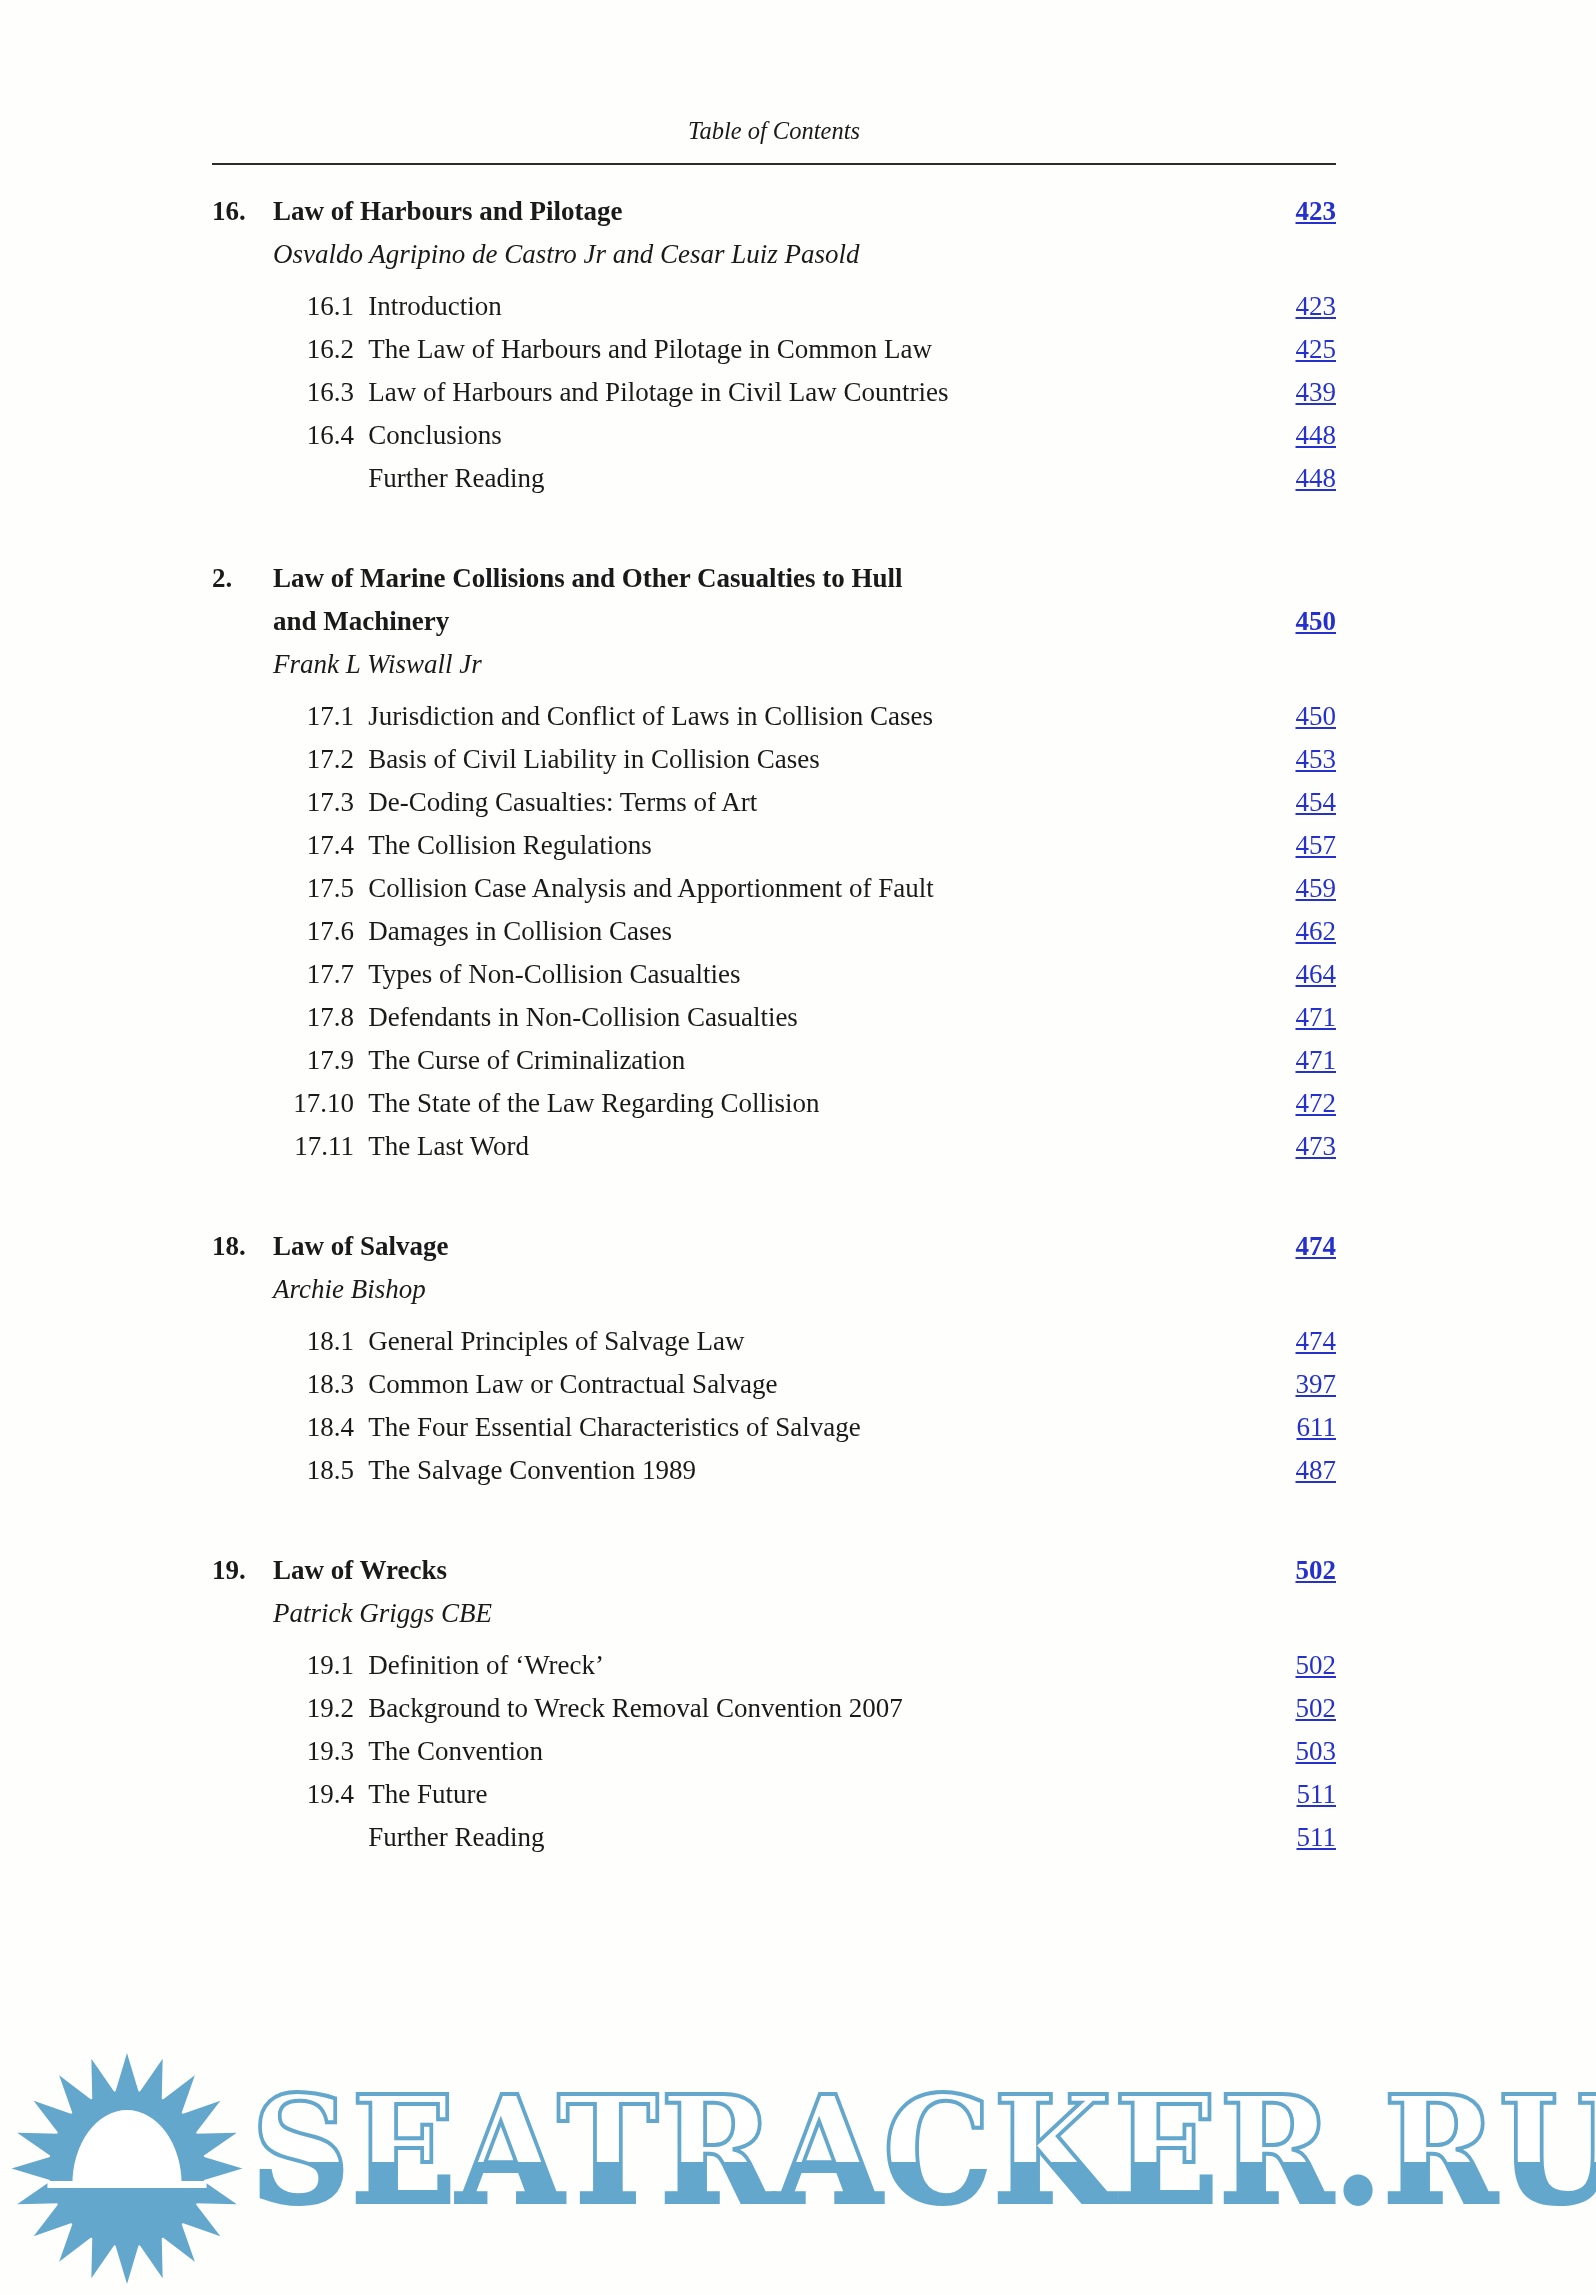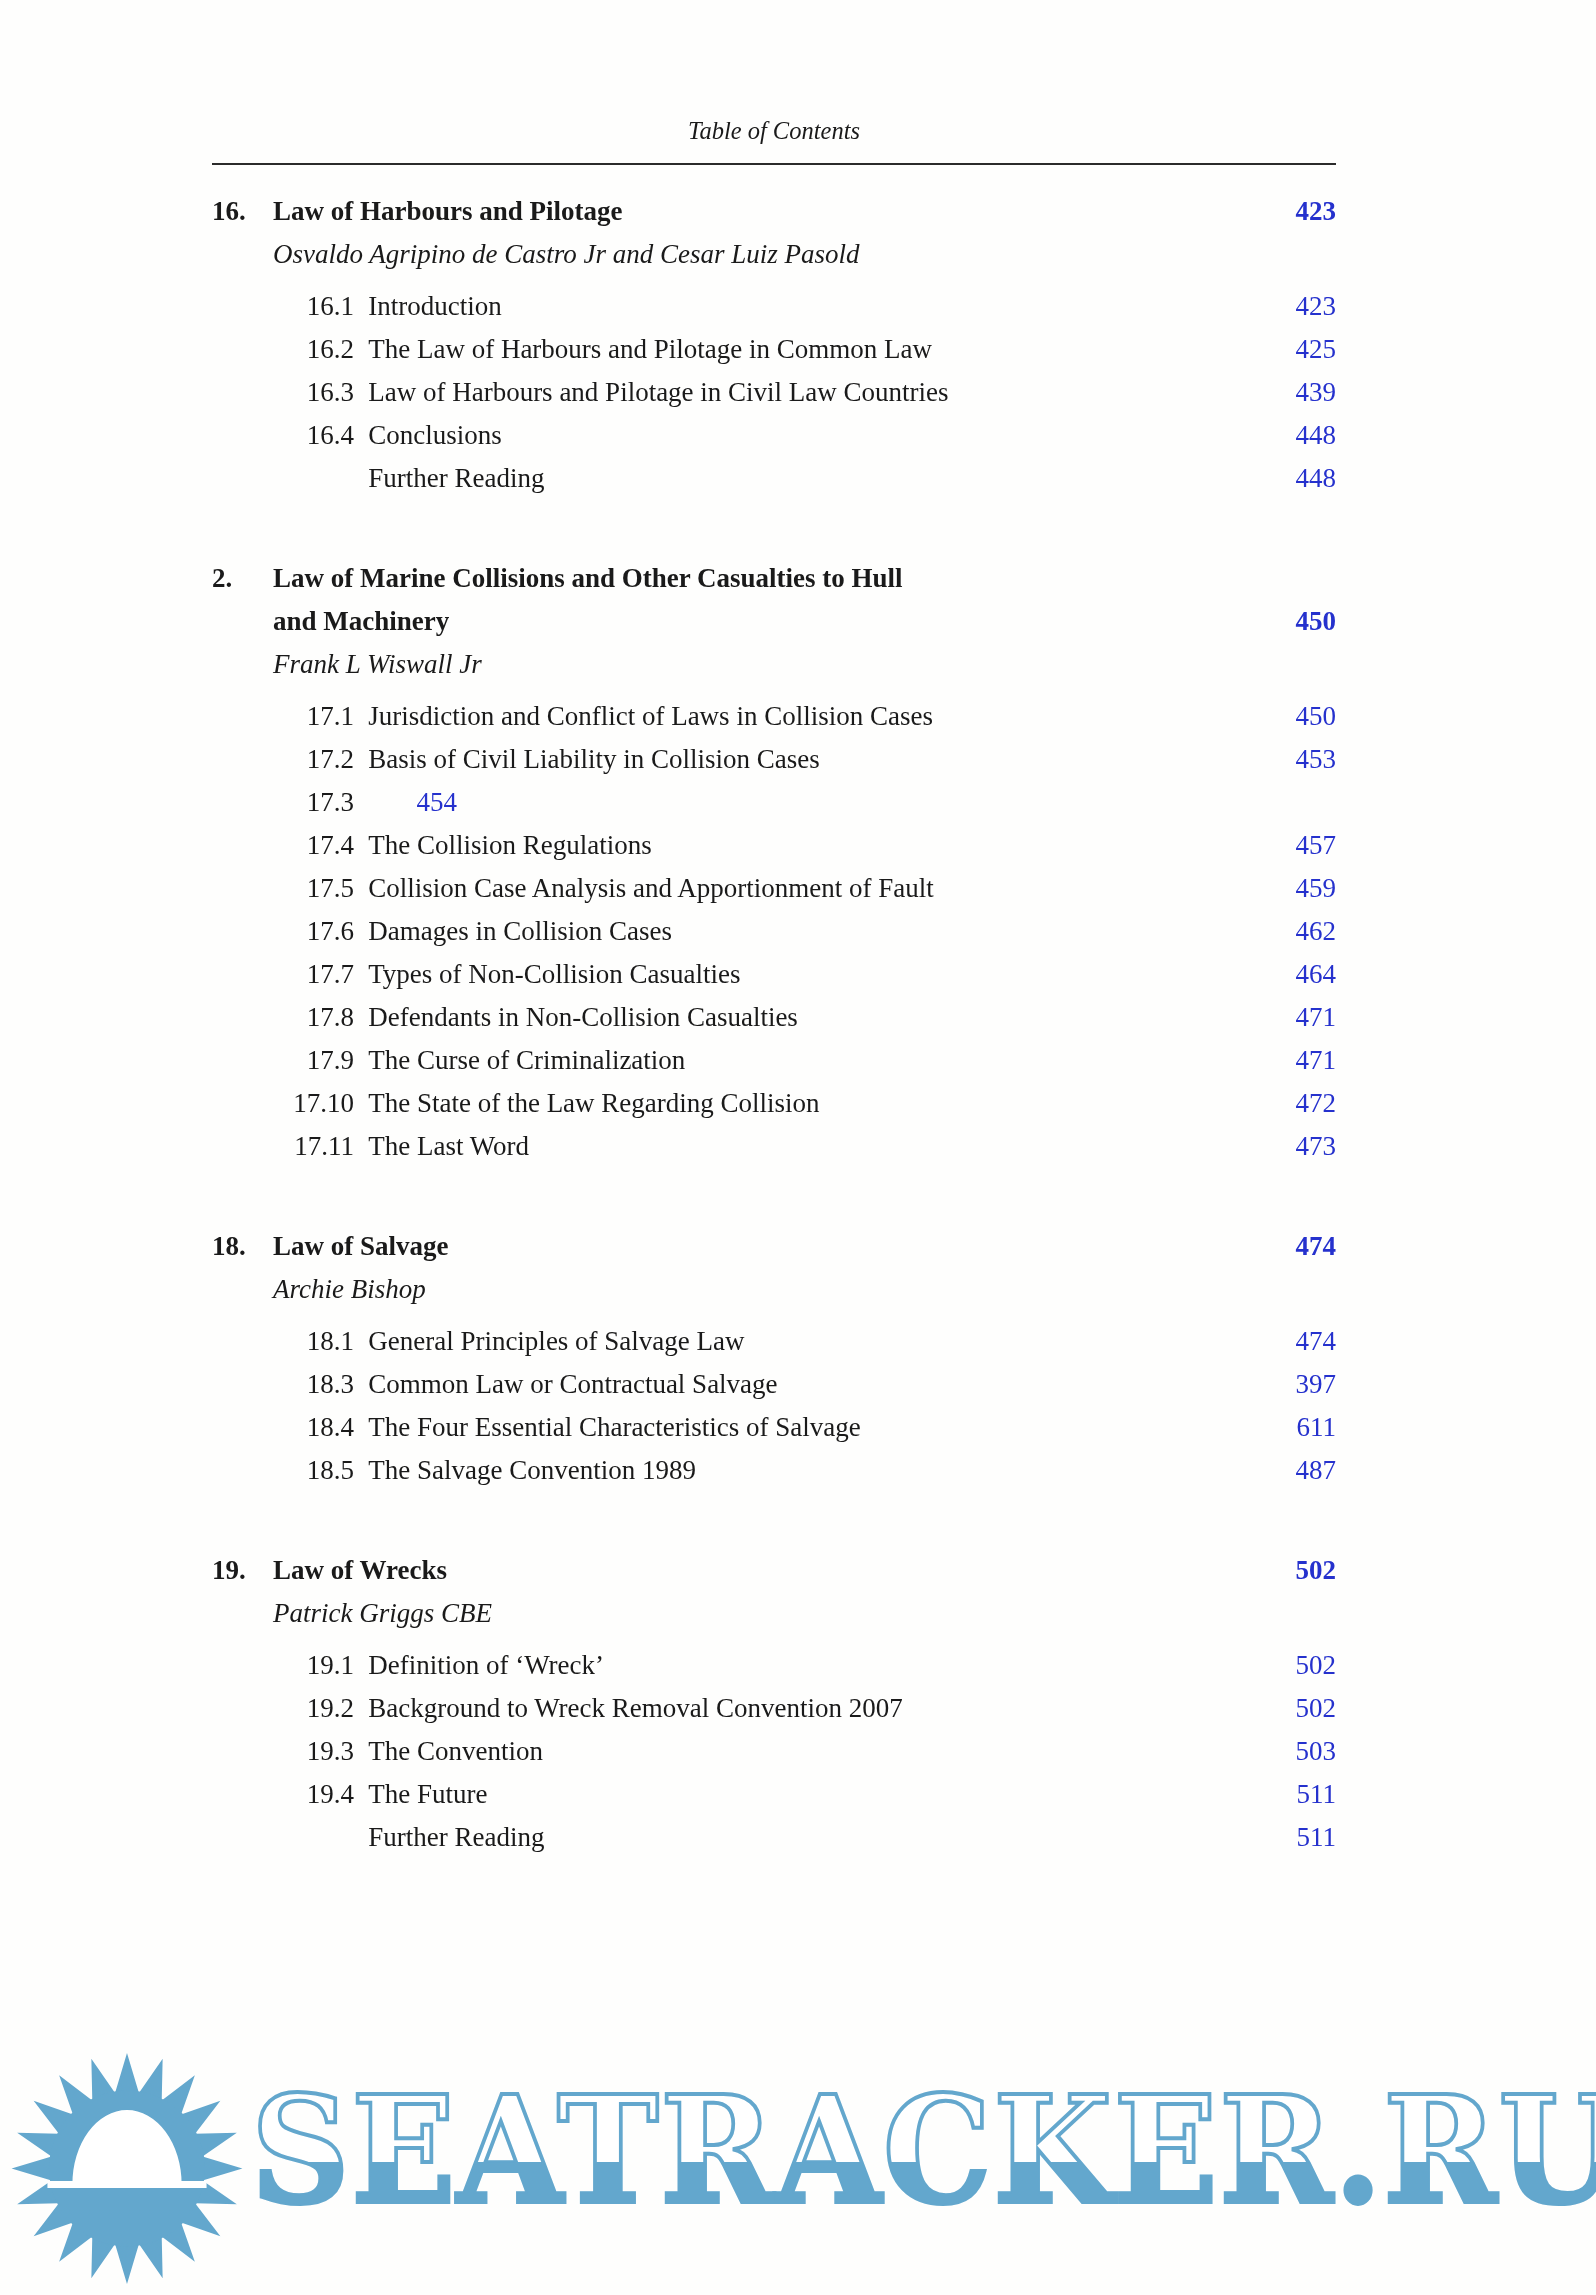--- a/index.html
+++ b/index.html
@@ -24,21 +24,21 @@
   }
   .rule{
     border:none;border-top:2.4px solid #2b2b2b;margin:16px 0 0 0;
   }
   .chapter{margin-top:57px;}
   .chapter:first-of-type{margin-top:25px;}
   .row{display:flex;font-size:27px;line-height:43px;}
   .ch-row{font-weight:bold;}
   .ch-num{width:61px;flex:0 0 auto;}
   .ch-title{flex:1 1 auto;}
-  .pg{width:103px;flex:0 0 auto;text-align:right;color:var(--pgblue,#2531cd);font-weight:normal;}
+  .pg{width:103px;flex:0 0 auto;text-align:right;color:var(--pgblue,#2531cd);font-weight:normal;text-decoration:underline;}
   .ch-row .pg{font-weight:bold;}
   .authors-row{font-style:italic;}
   .authors-ind{width:61px;flex:0 0 auto;}
   .entries{margin-top:9px;}
   .e-num{width:142px;flex:0 0 auto;text-align:right;}
   .e-title{flex:1 1 auto;margin-left:14.2px;}
   .folio{
     position:absolute;left:212px;top:2132px;width:1124px;
     text-align:center;font-size:24px;z-index:4;
   }
@@ -142,20 +142,21 @@
               <span class="e-title">Jurisdiction and Conflict of Laws in Collision Cases</span>
               <span class="pg">450</span>
             </div>
             <div class="row">
               <span class="e-num">17.2</span>
               <span class="e-title">Basis of Civil Liability in Collision Cases</span>
               <span class="pg">453</span>
             </div>
             <div class="row">
               <span class="e-num">17.3</span>
+              <span class="e-title">De-Coding Casualties: Terms of Art</span>
               <span class="pg">454</span>
             </div>
             <div class="row">
               <span class="e-num">17.4</span>
               <span class="e-title">The Collision Regulations</span>
               <span class="pg">457</span>
             </div>
             <div class="row">
               <span class="e-num">17.5</span>
               <span class="e-title">Collision Case Analysis and Apportionment of Fault</span>

